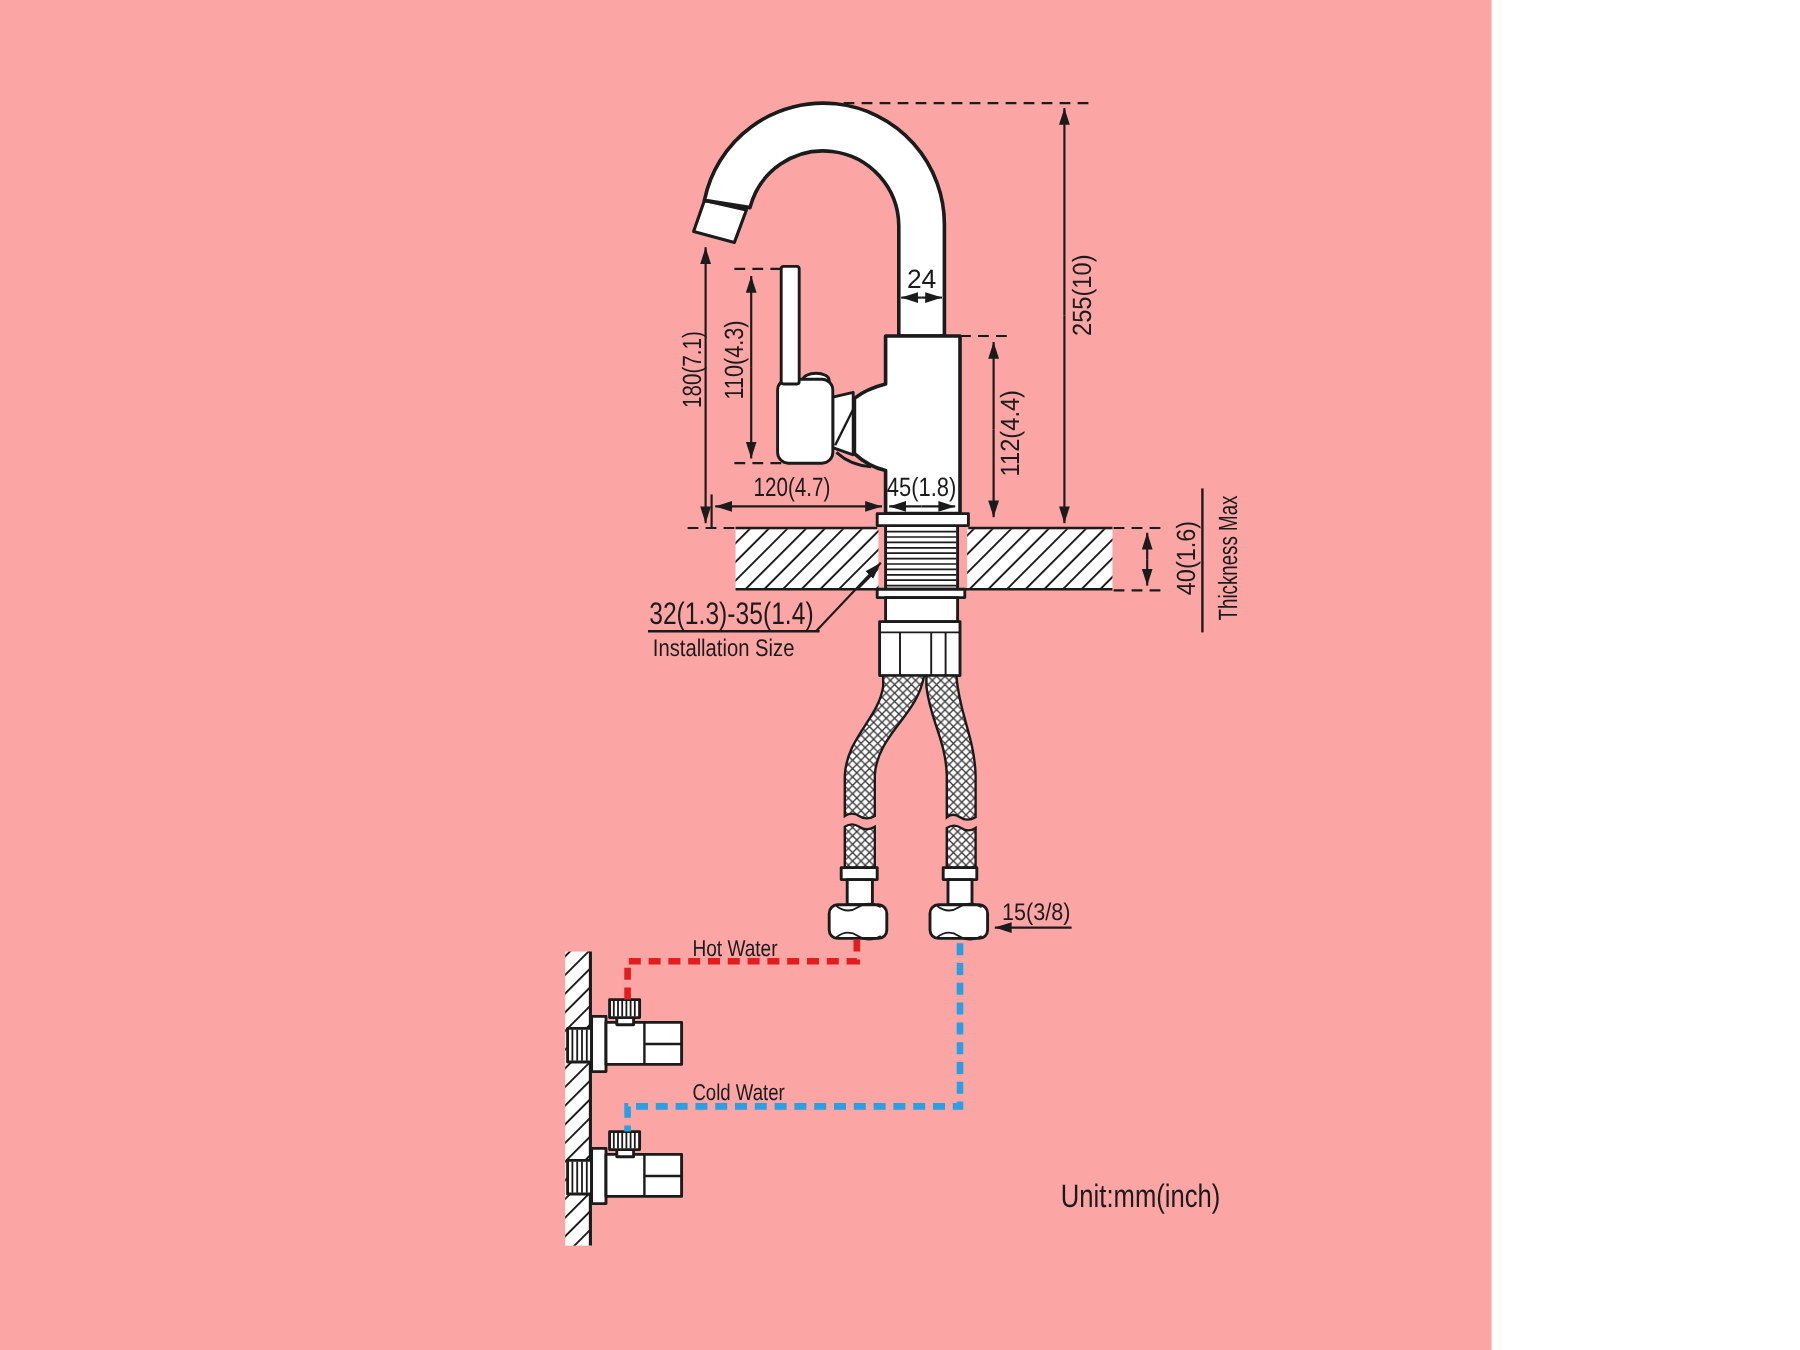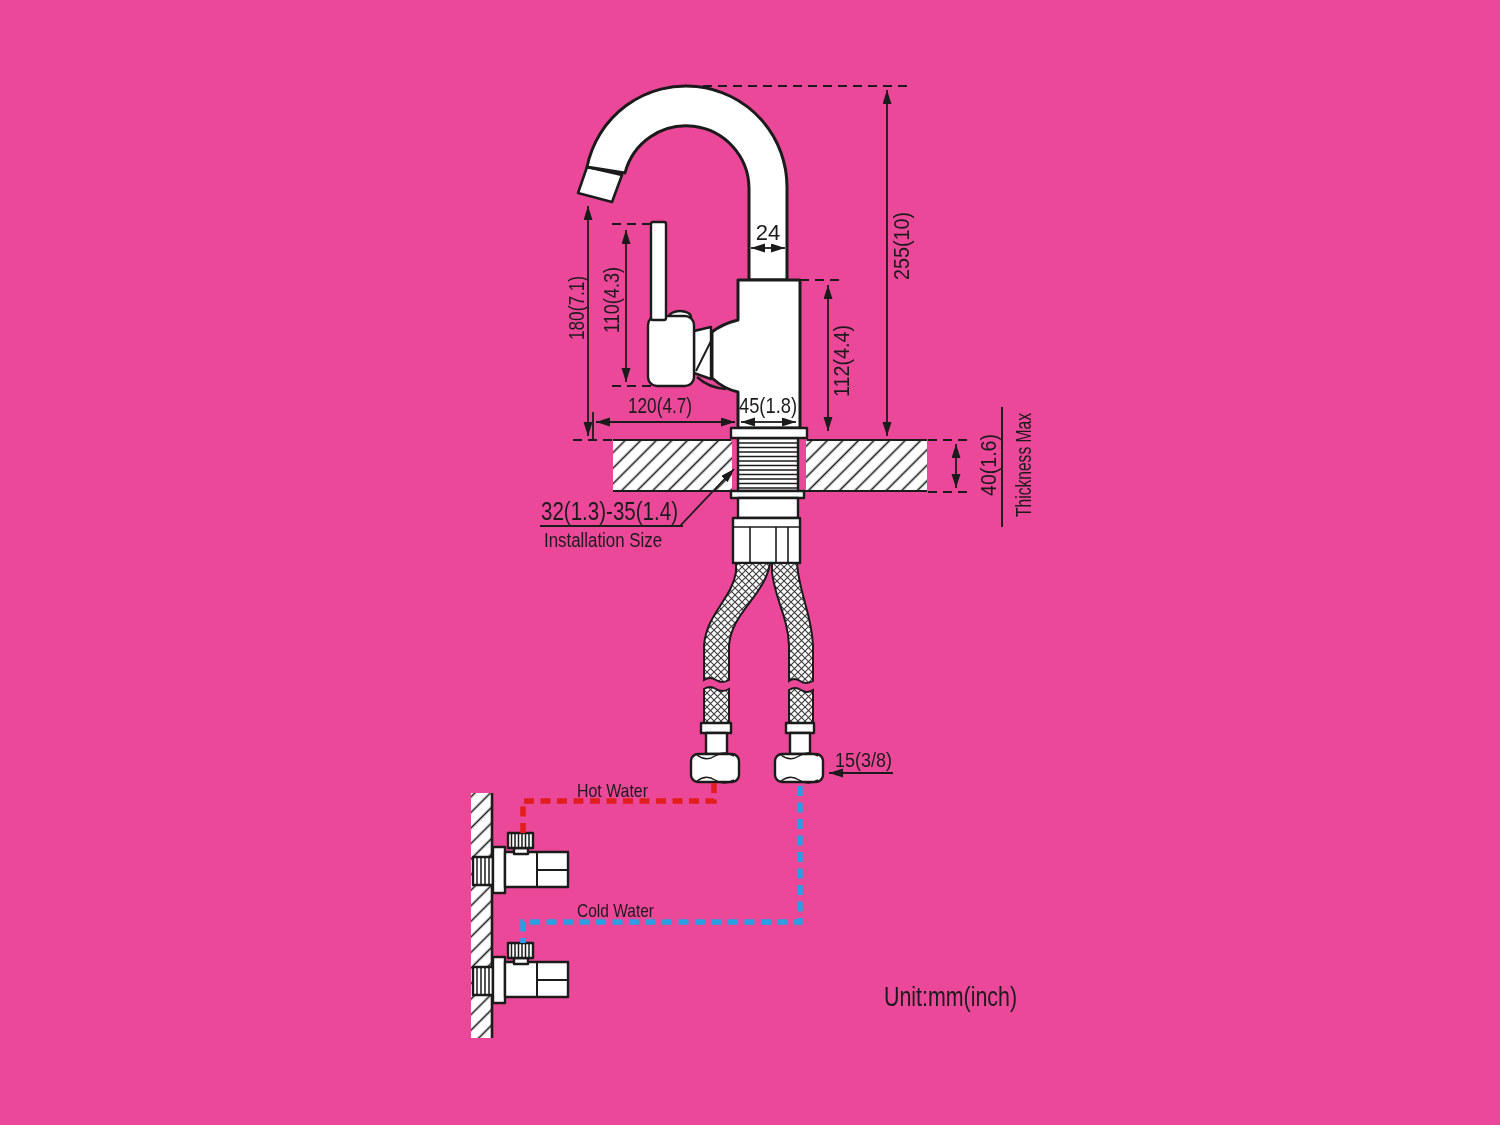--- a/index.html
+++ b/index.html
@@ -1,16 +1,16 @@
 <!DOCTYPE html>
 <html><head>
 <meta charset="utf-8">
 <style>
   html,body{margin:0;padding:0;background:#fff;}
-  .page{position:relative;width:1500px;height:1125px;background:#ec4899;overflow:hidden;}
+  .page{position:relative;width:1243px;height:1125px;background:#fca5a5;overflow:hidden;}
   svg{position:absolute;left:0;top:0;}
   text{font-family:"Liberation Sans",sans-serif;fill:#1b1b1b;}
   .outline{fill:#ffffff;stroke:#1b1b1b;stroke-width:3;stroke-linejoin:round;}
   .outline2{fill:#ffffff;stroke:#1b1b1b;stroke-width:2.4;stroke-linejoin:round;}
   .thin{stroke:#1b1b1b;stroke-width:1.5;fill:none;}
   .dim{stroke:#1b1b1b;stroke-width:1.8;fill:none;}
   .dimdash{stroke:#1b1b1b;stroke-width:1.8;fill:none;stroke-dasharray:9 6;}
   .hotline{stroke:#e11d1d;stroke-width:5.5;fill:none;stroke-dasharray:10 6.5;}
   .coldline{stroke:#2b9fe3;stroke-width:5.5;fill:none;stroke-dasharray:10 6.5;}
   .t22{font-size:22px;}

